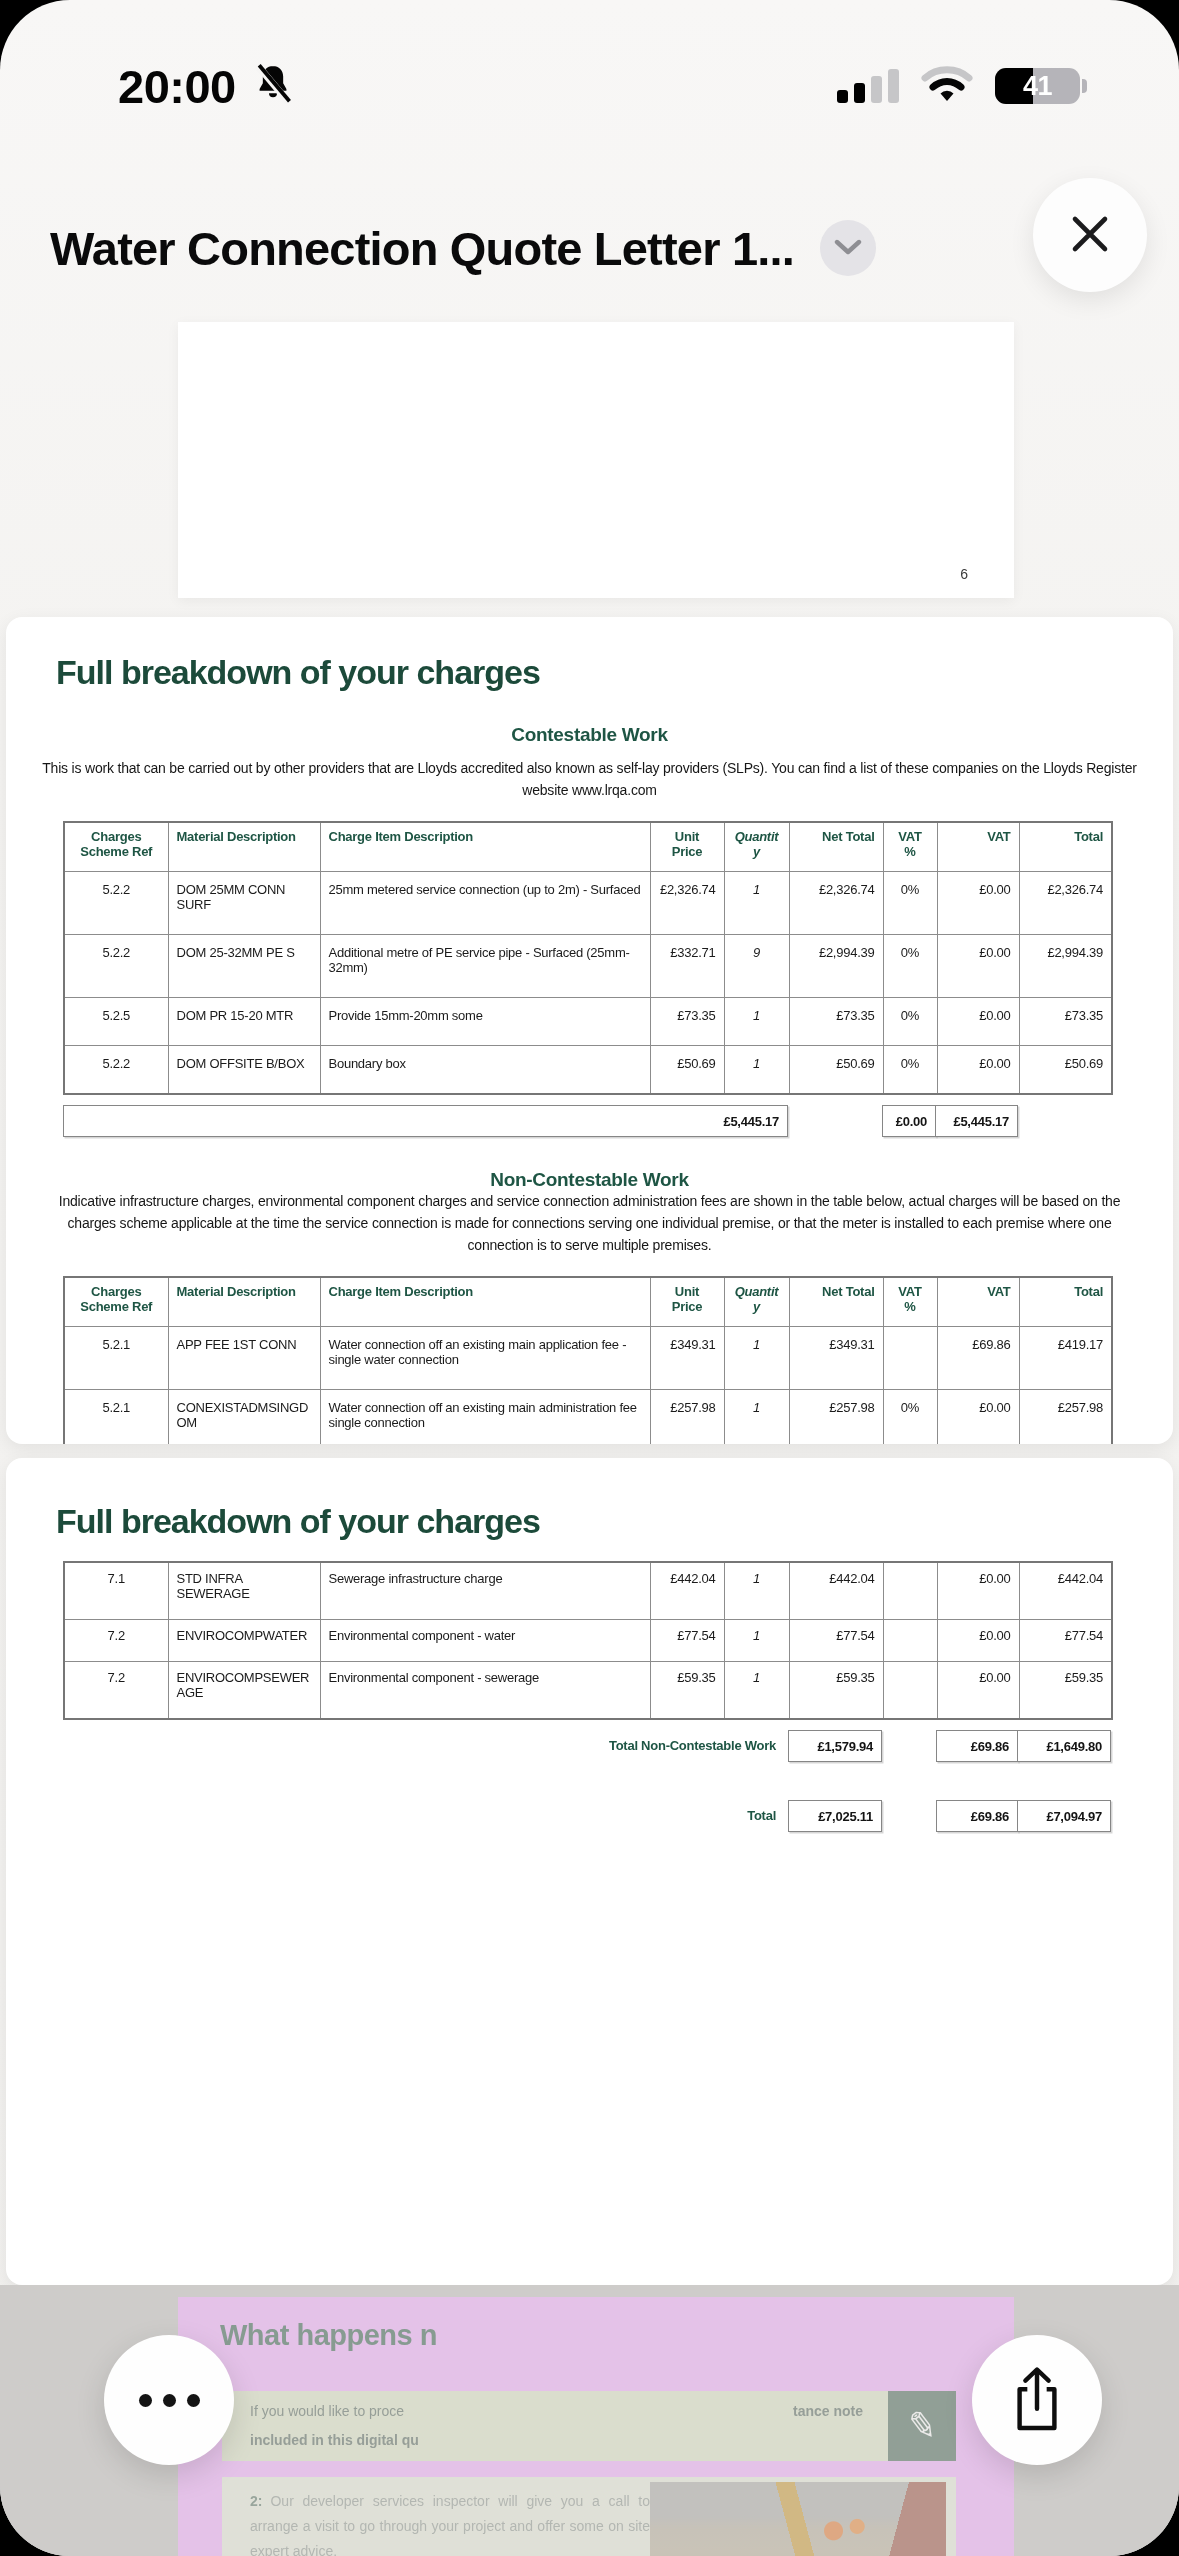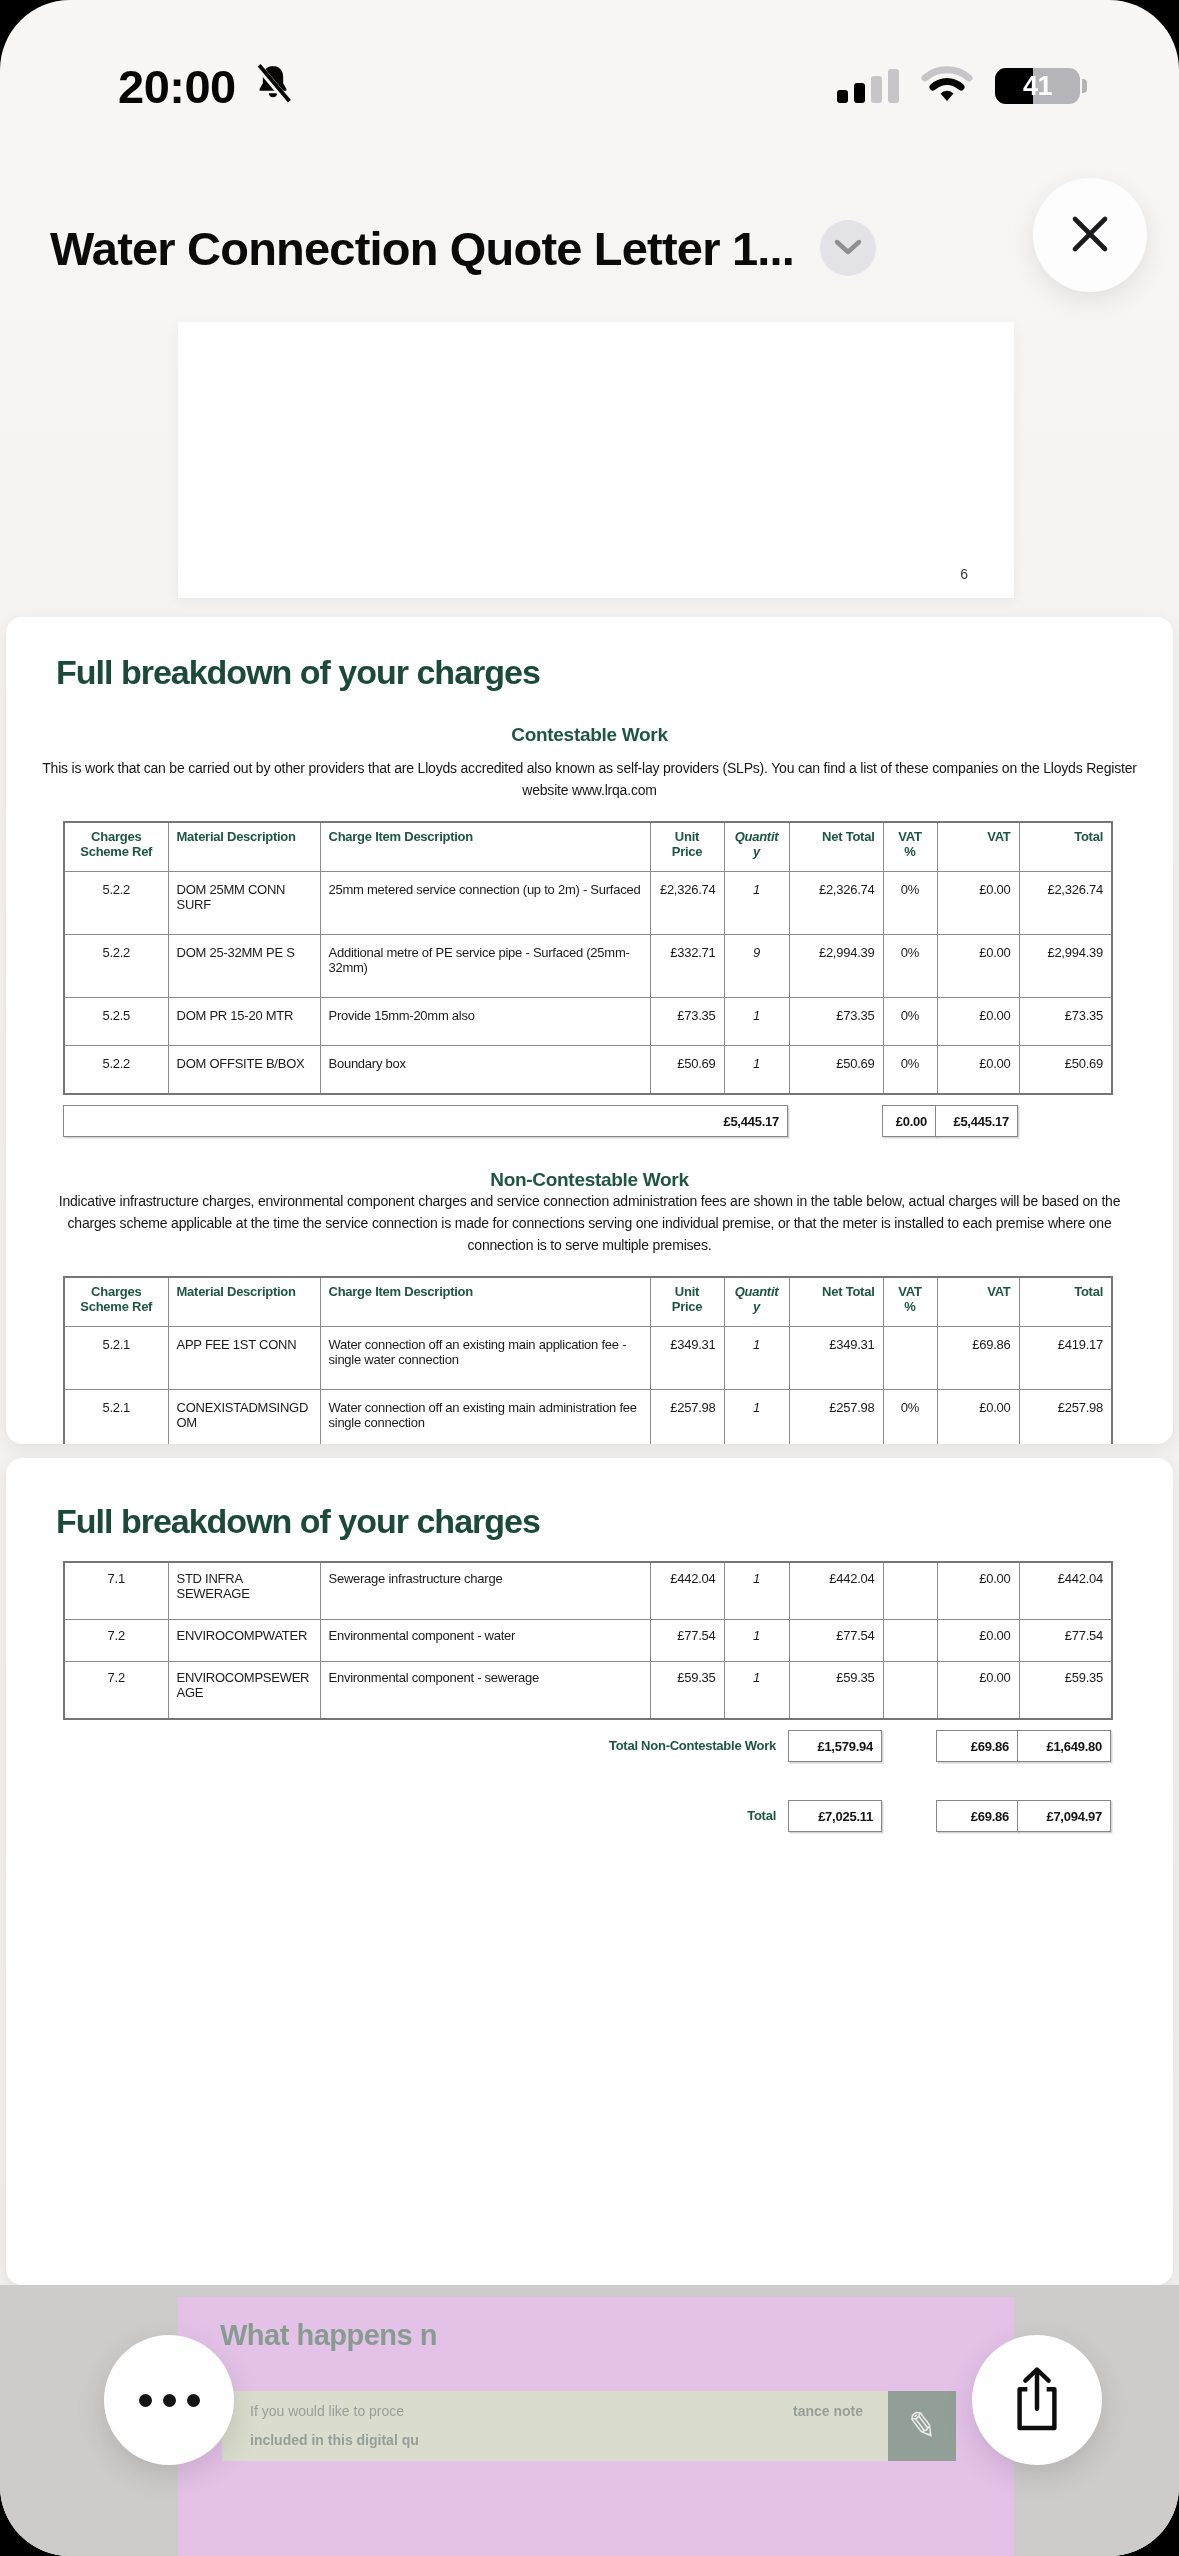--- a/index.html
+++ b/index.html
@@ -201,21 +201,21 @@
               <td>£332.71</td>
               <td>9</td>
               <td>£2,994.39</td>
               <td>0%</td>
               <td>£0.00</td>
               <td>£2,994.39</td>
             </tr>
             <tr>
               <td>5.2.5</td>
               <td>DOM PR 15-20 MTR</td>
-              <td>Provide 15mm-20mm also</td>
+              <td>Provide 15mm-20mm some</td>
               <td>£73.35</td>
               <td>1</td>
               <td>£73.35</td>
               <td>0%</td>
               <td>£0.00</td>
               <td>£73.35</td>
             </tr>
             <tr>
               <td>5.2.2</td>
               <td>DOM OFFSITE B/BOX</td>
@@ -366,20 +366,24 @@
     <div class="bg-page">
       <div class="wh-head">What happens n</div>
       <div class="green-bar">
         <span class="gb-l1a">If you would like to proce</span>
         <span class="gb-l1b">tance note</span>
         <span class="gb-l2">included in this digital qu</span>
         <span class="pen-box">
             <span>✎</span>
           </span>
       </div>
+      <div class="step2">
+        <div class="txt"><span class="num">2:</span><span>Our developer services inspector will give you a call to arrange a visit to go through your project and offer some on site expert advice.</span></div>
+        <div class="photo"></div>
+      </div>
     </div>
 
     <button class="more-btn">
       <i></i>
         <i></i>
         <i></i>
     </button>
 
 
     <button class="share-btn">

